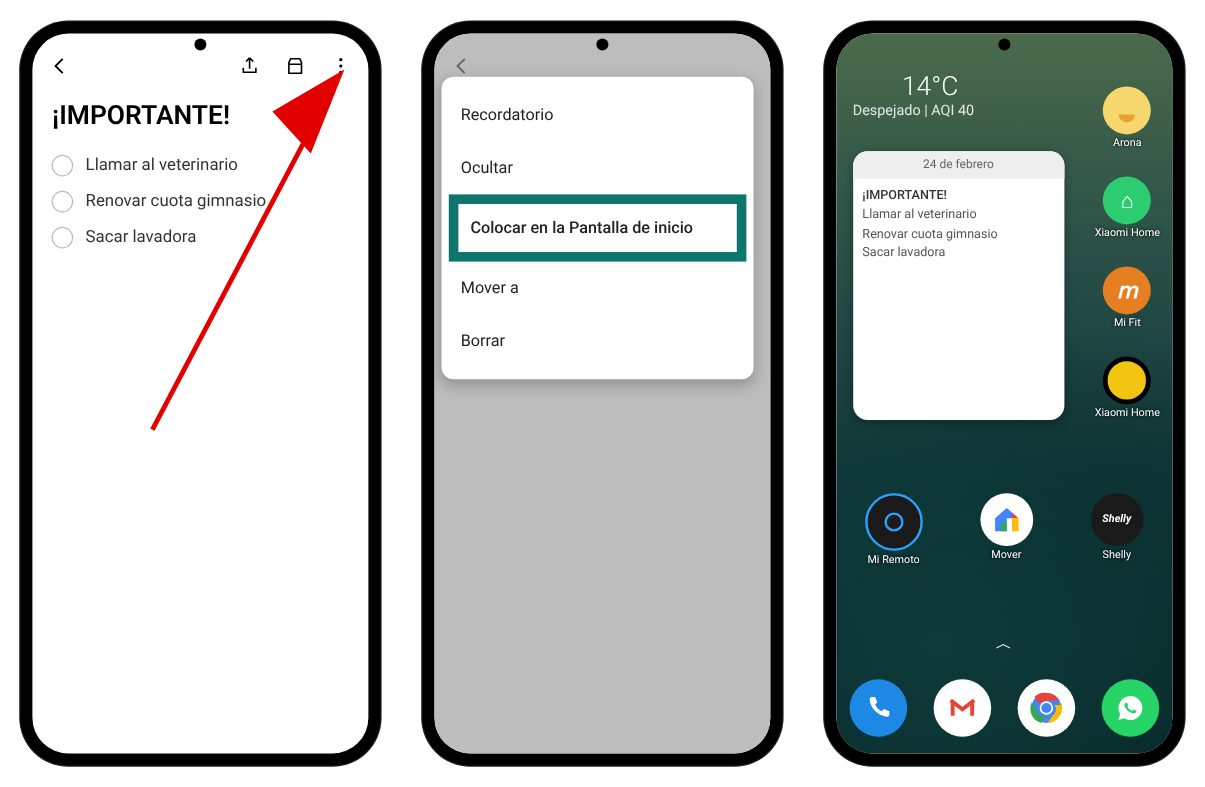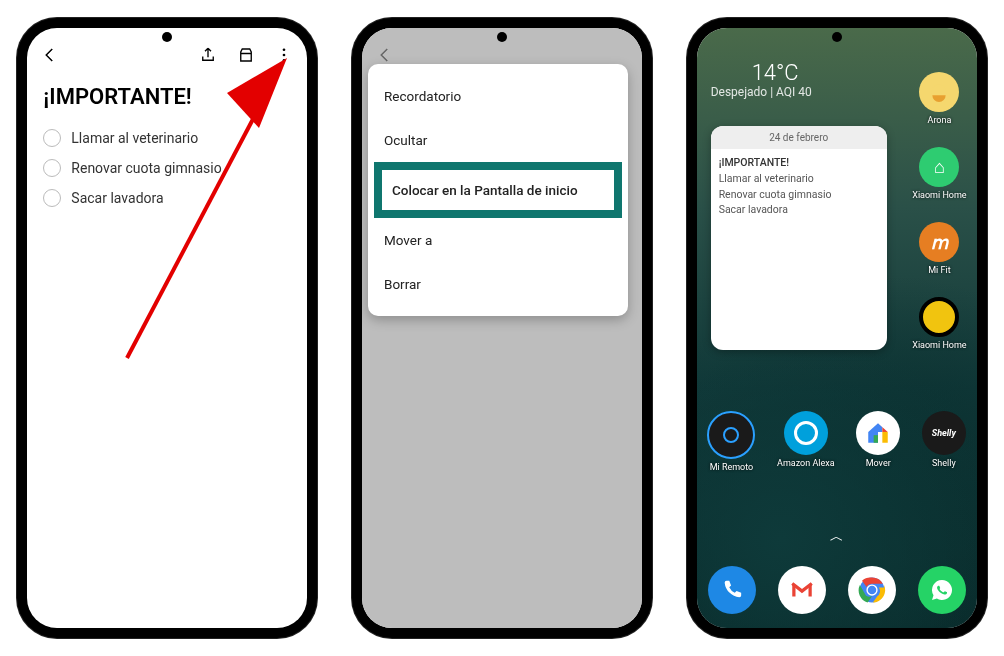--- a/index.html
+++ b/index.html
@@ -181,26 +181,20 @@
         </div>
 
         <div class="row-apps row1">
           <div class="app">
               <div class="ic" style="background:#1a1a1a;border:2px solid #2aa0ff">
                 <span style="width:12px;height:12px;border:2px solid #2aa0ff;border-radius:50%;display:block"></span>
               </div>
               <div class="lbl">Mi Remoto</div>
             </div>
           <div class="app">
-              <div class="ic" style="background:#00a0dc">
-                <span style="width:18px;height:18px;border:3px solid #fff;border-radius:50%;display:block"></span>
-              </div>
-              <div class="lbl">Amazon Alexa</div>
-            </div>
-          <div class="app">
               <div class="ic" style="background:#fff">
                 <svg width="26" height="26" viewBox="0 0 24 24">
                   <path d="M3 11l9-8 9 8v10H3z" fill="none"></path>
                   <path d="M3 11l9-8 4 3.6V11h-4v10H3z" fill="#4285f4"></path>
                   <path d="M12 3l9 8h-5V6.6z" fill="#ea4335"></path>
                   <path d="M16 11h5v10h-5z" fill="#fbbc04"></path>
                   <path d="M8 14h4v7H8z" fill="#34a853"></path>
                 </svg>
               </div>
               <div class="lbl">Mover</div>

